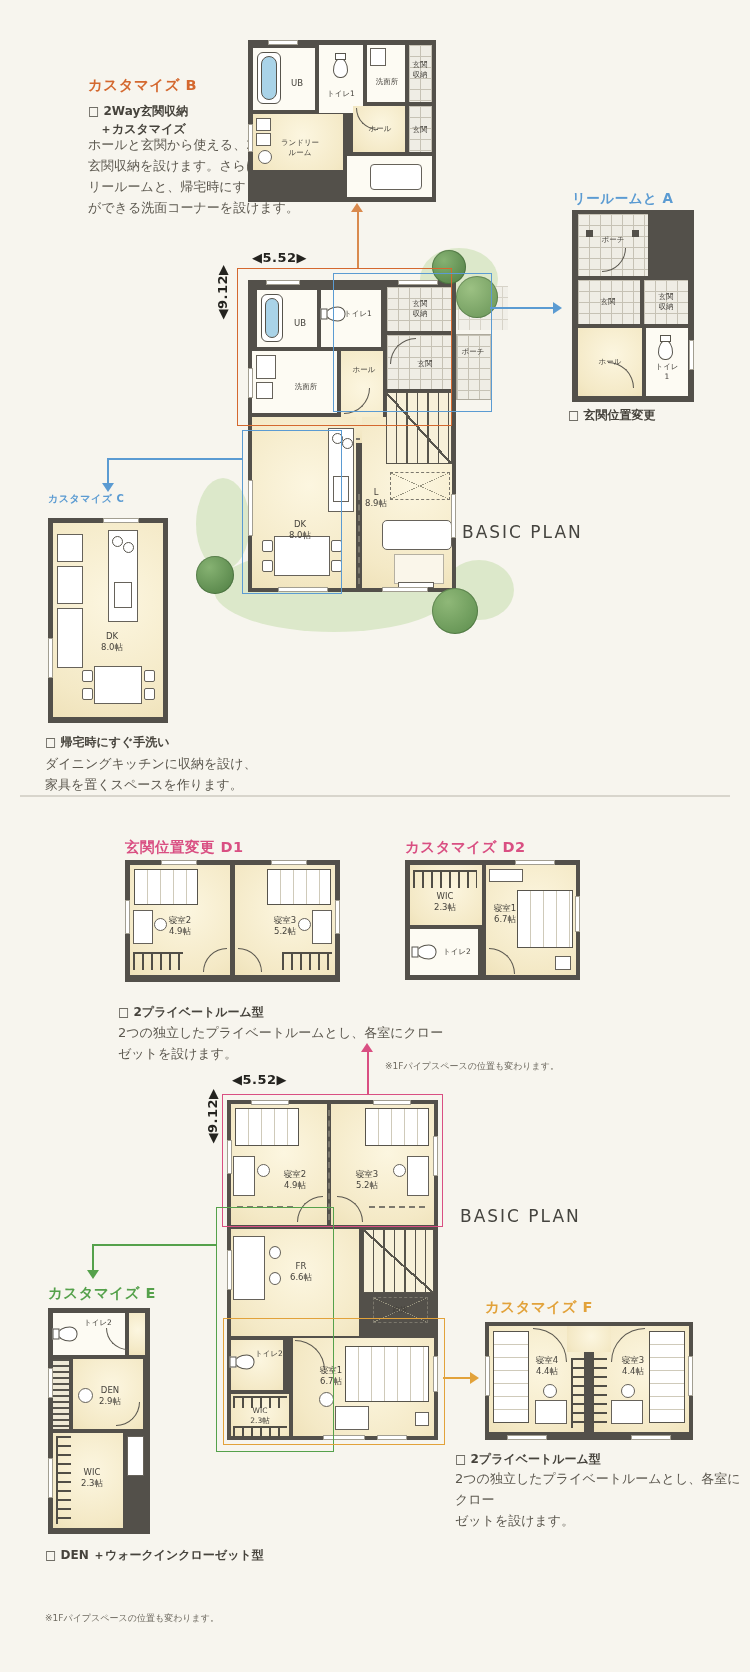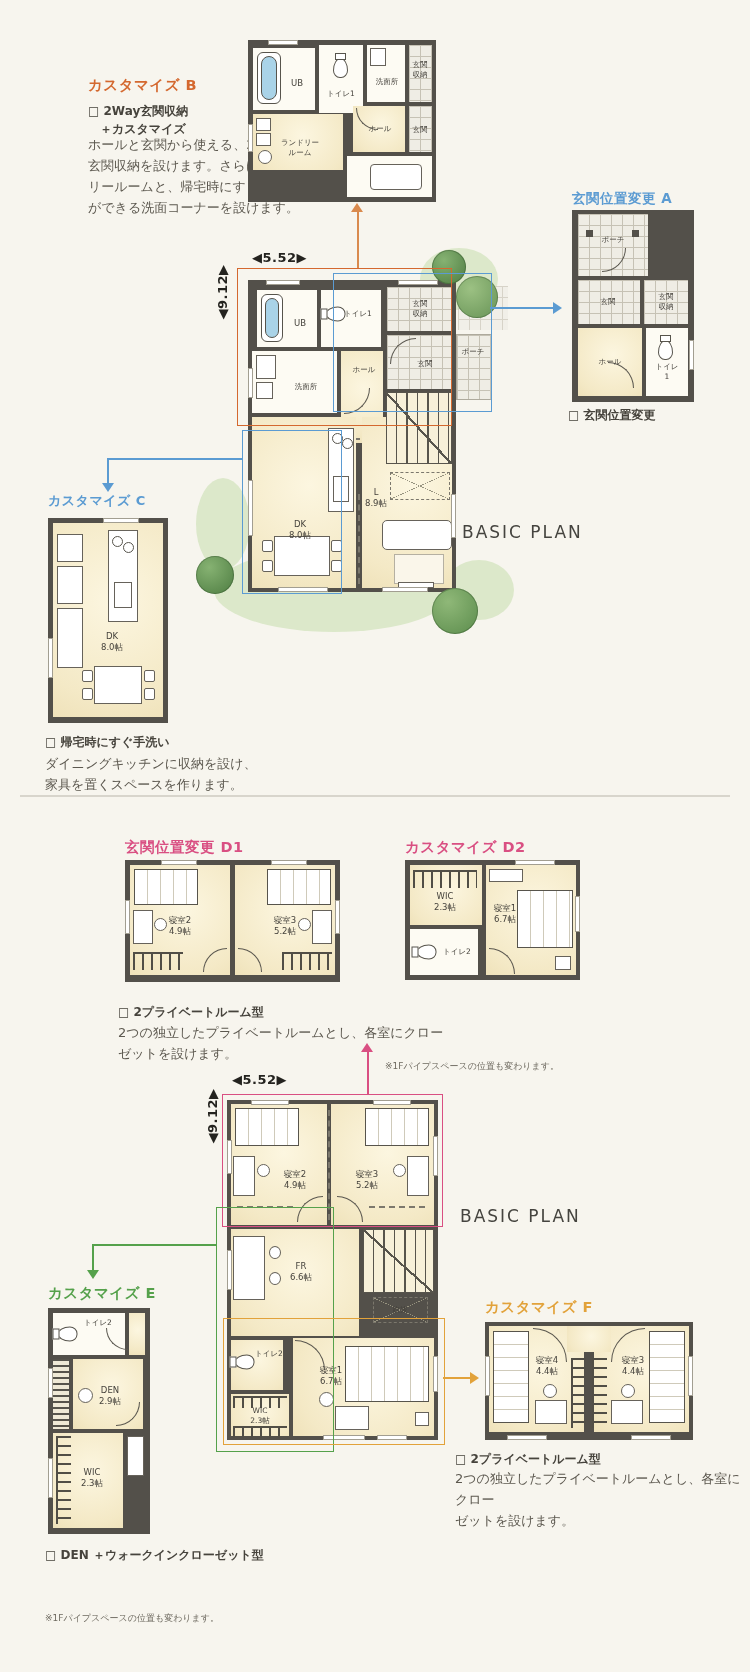--- a/index.html
+++ b/index.html
@@ -99,21 +99,21 @@
 ルーム</div>
     <div class="wrm" style="left:99px;top:116px;width:85px;height:41px;"></div>
     <div class="furn" style="left:122px;top:124px;width:52px;height:26px;border-radius:4px;"></div>
     <div class="win" style="left:20px;top:0;width:30px;height:5px;"></div>
     <div class="win" style="left:0;top:84px;width:5px;height:28px;"></div>
   </div>
 
   <div class="ln" style="left:357px;top:212px;width:2px;height:56px;background:#d98a4e;"></div>
   <div class="ah" style="left:351px;top:203px;border-left:6px solid transparent;border-right:6px solid transparent;border-bottom:9px solid #d98a4e;"></div>
 
-  <div class="cz-title" style="left:572px;top:190px;color:#5b9bd2;font-size:13.5px;">玄関位置変更 A</div>
+  <div class="cz-title" style="left:572px;top:190px;color:#5b9bd2;font-size:13.5px;">リールームと A</div>
   <div class="plan" style="left:572px;top:210px;width:122px;height:192px;">
     <div class="tile" style="left:6px;top:4px;width:70px;height:62px;"></div>
     <div class="post" style="left:14px;top:20px;width:7px;height:7px;"></div>
     <div class="post" style="left:60px;top:20px;width:7px;height:7px;"></div>
     <div class="rlabel sm" style="left:41px;top:30px;">ポーチ</div>
     <div class="arc br" style="left:30px;top:38px;width:24px;height:24px;"></div>
     <div class="tile" style="left:6px;top:70px;width:62px;height:44px;"></div>
     <div class="rlabel sm" style="left:36px;top:92px;">玄関</div>
     <div class="tile" style="left:72px;top:70px;width:44px;height:44px;"></div>
     <div class="rlabel sm" style="left:94px;top:92px;">玄関
@@ -195,21 +195,21 @@
 
   <div class="ovl" style="left:237px;top:268px;width:213px;height:156px;border-color:#d4682f;"></div>
   <div class="ovl" style="left:333px;top:273px;width:157px;height:137px;border-color:#5b9bd2;"></div>
   <div class="ovl" style="left:242px;top:430px;width:98px;height:162px;border-color:#5b9bd2;"></div>
 
   <div class="floor-sub" style="left:462px;top:522px;">BASIC PLAN</div>
 
   <div class="ln" style="left:108px;top:458px;width:134px;height:2px;background:#5b9bd2;"></div>
   <div class="ln" style="left:107px;top:458px;width:2px;height:26px;background:#5b9bd2;"></div>
   <div class="ah" style="left:102px;top:483px;border-left:6px solid transparent;border-right:6px solid transparent;border-top:9px solid #5b9bd2;"></div>
-  <div class="cz-title" style="left:48px;top:492px;color:#5b9bd2;font-size:13px;">カスタマイズ C</div>
+  <div class="cz-title" style="left:48px;top:492px;color:#5b9bd2;font-size:10px;">カスタマイズ C</div>
   <div class="plan" style="left:48px;top:518px;width:120px;height:205px;">
     <div class="rm" style="left:5px;top:5px;width:110px;height:194px;"></div>
     <div class="furn" style="left:60px;top:12px;width:30px;height:92px;"></div>
     <div class="burner" style="left:64px;top:18px;"></div>
     <div class="burner" style="left:75px;top:24px;"></div>
     <div class="furn" style="left:66px;top:64px;width:18px;height:26px;"></div>
     <div class="furn" style="left:9px;top:16px;width:26px;height:28px;"></div>
     <div class="furn" style="left:9px;top:48px;width:26px;height:38px;"></div>
     <div class="furn" style="left:9px;top:90px;width:26px;height:60px;"></div>
     <div class="rlabel" style="left:64px;top:124px;">DK

